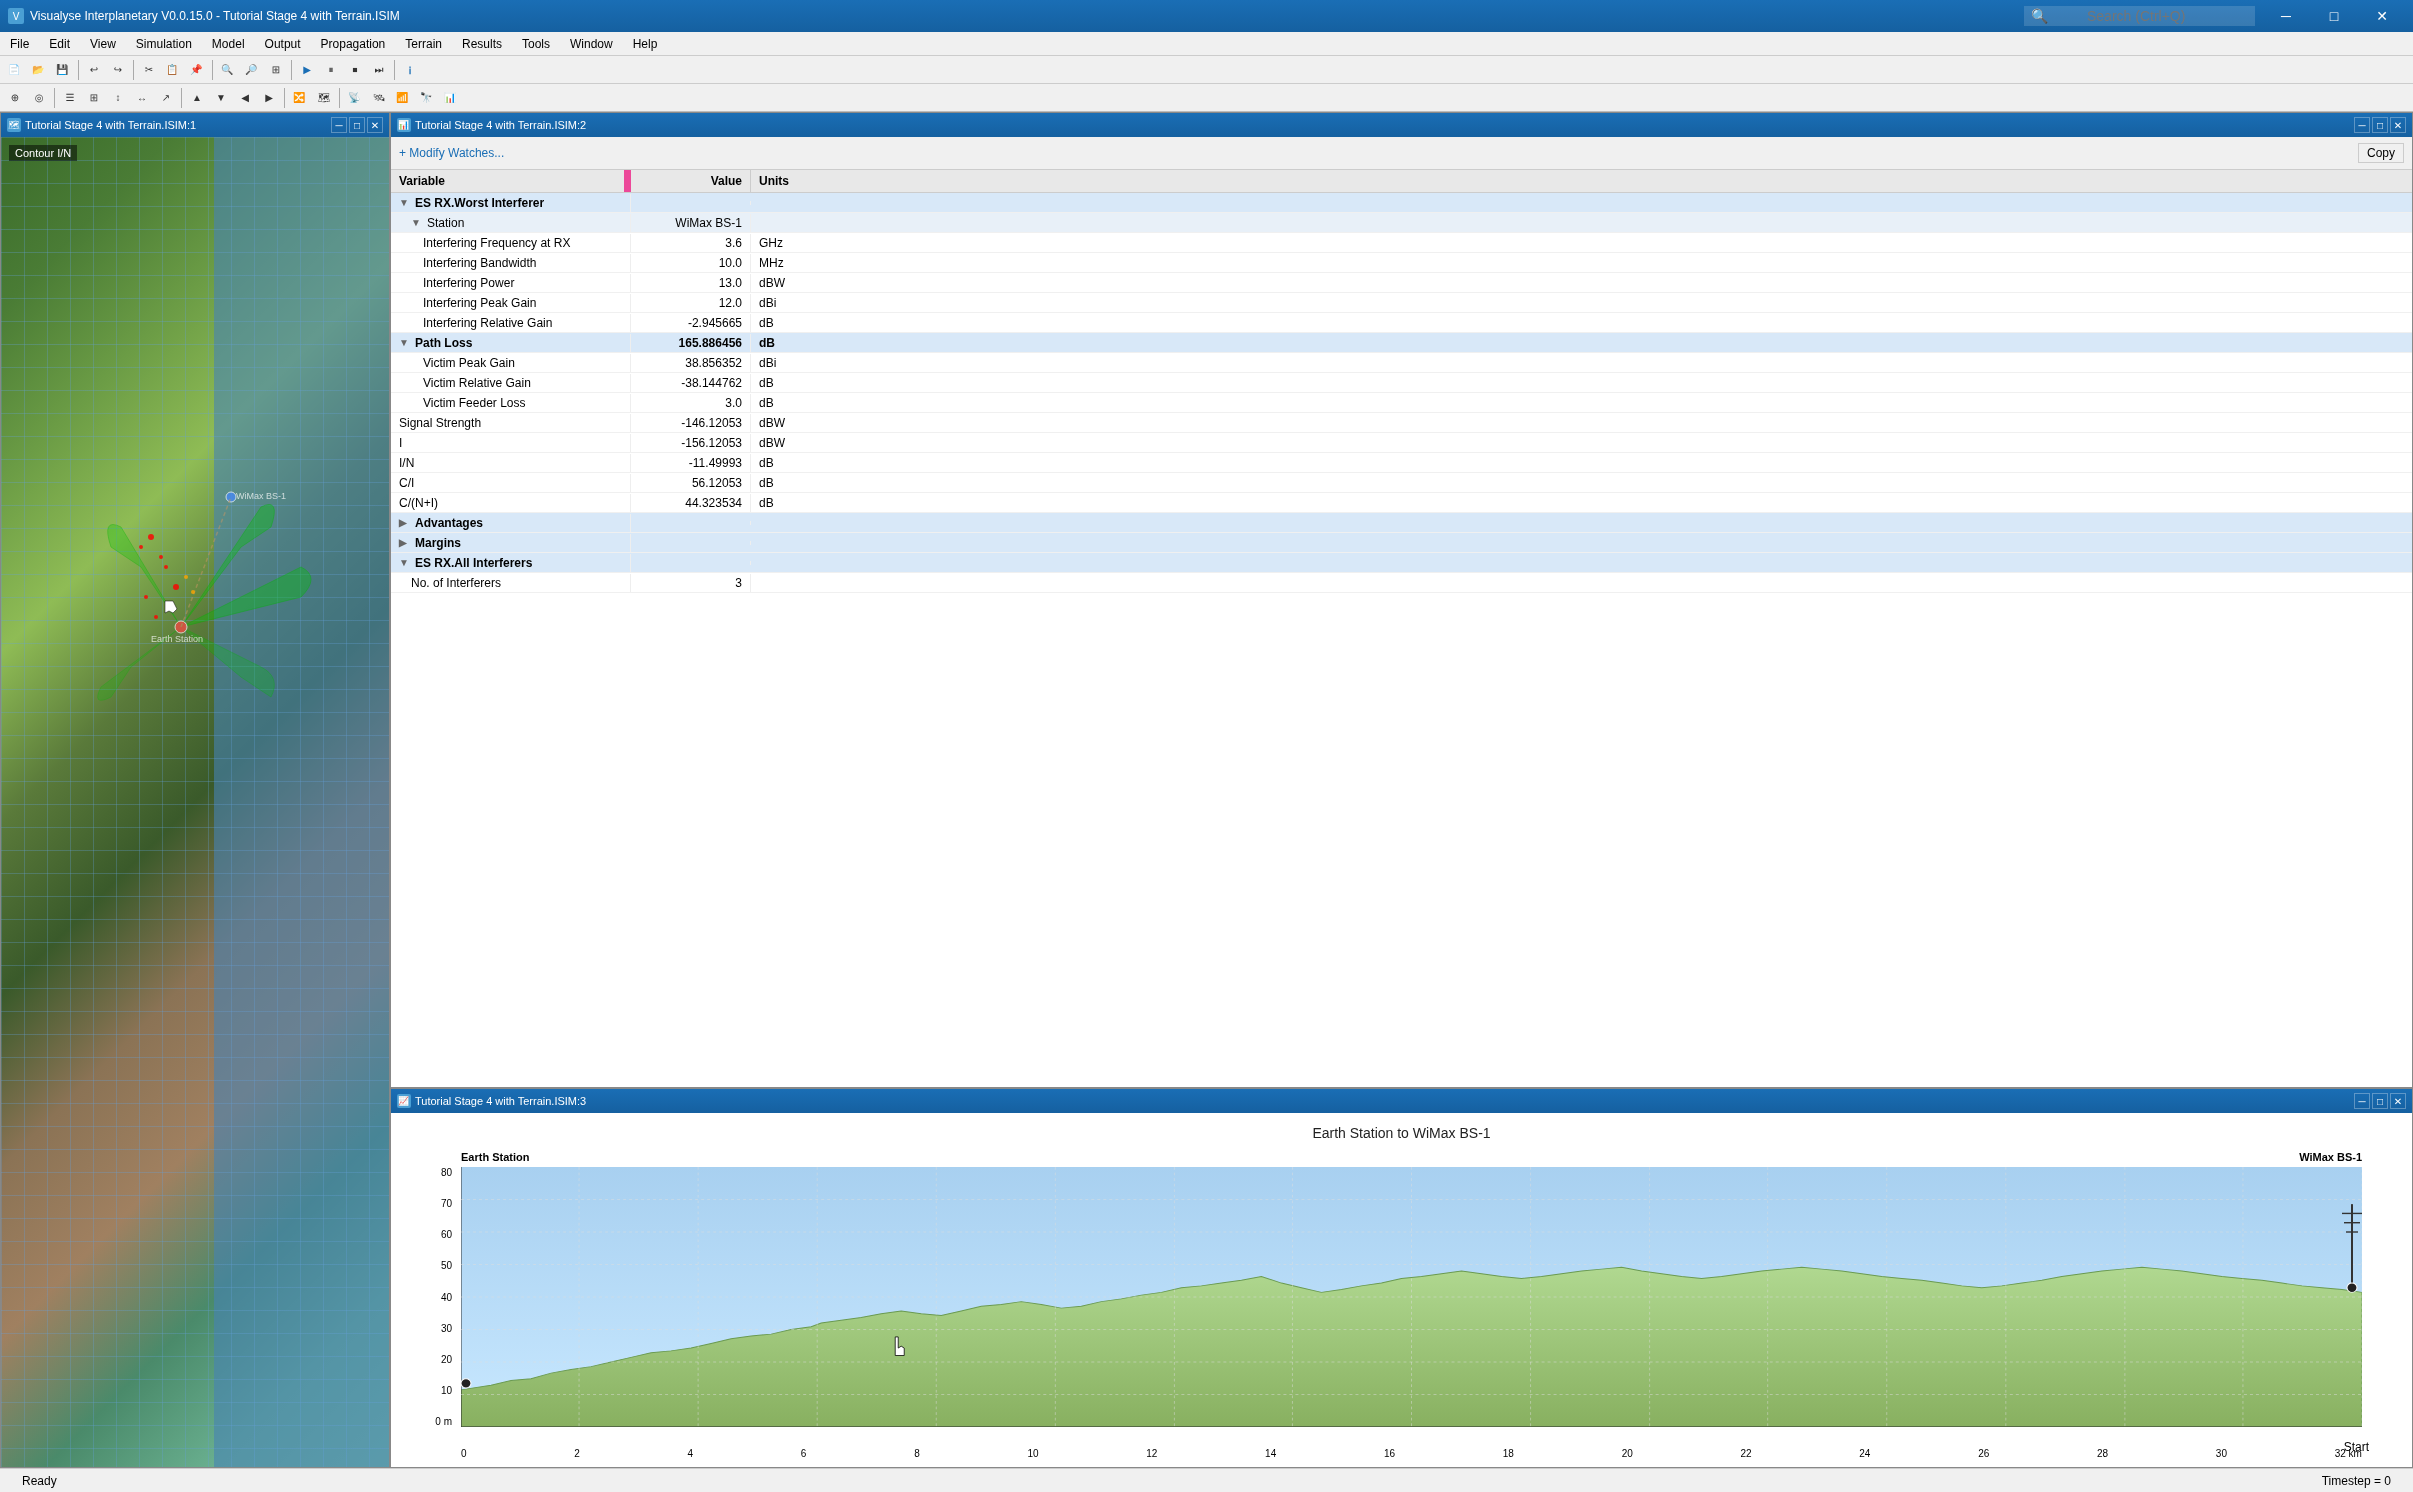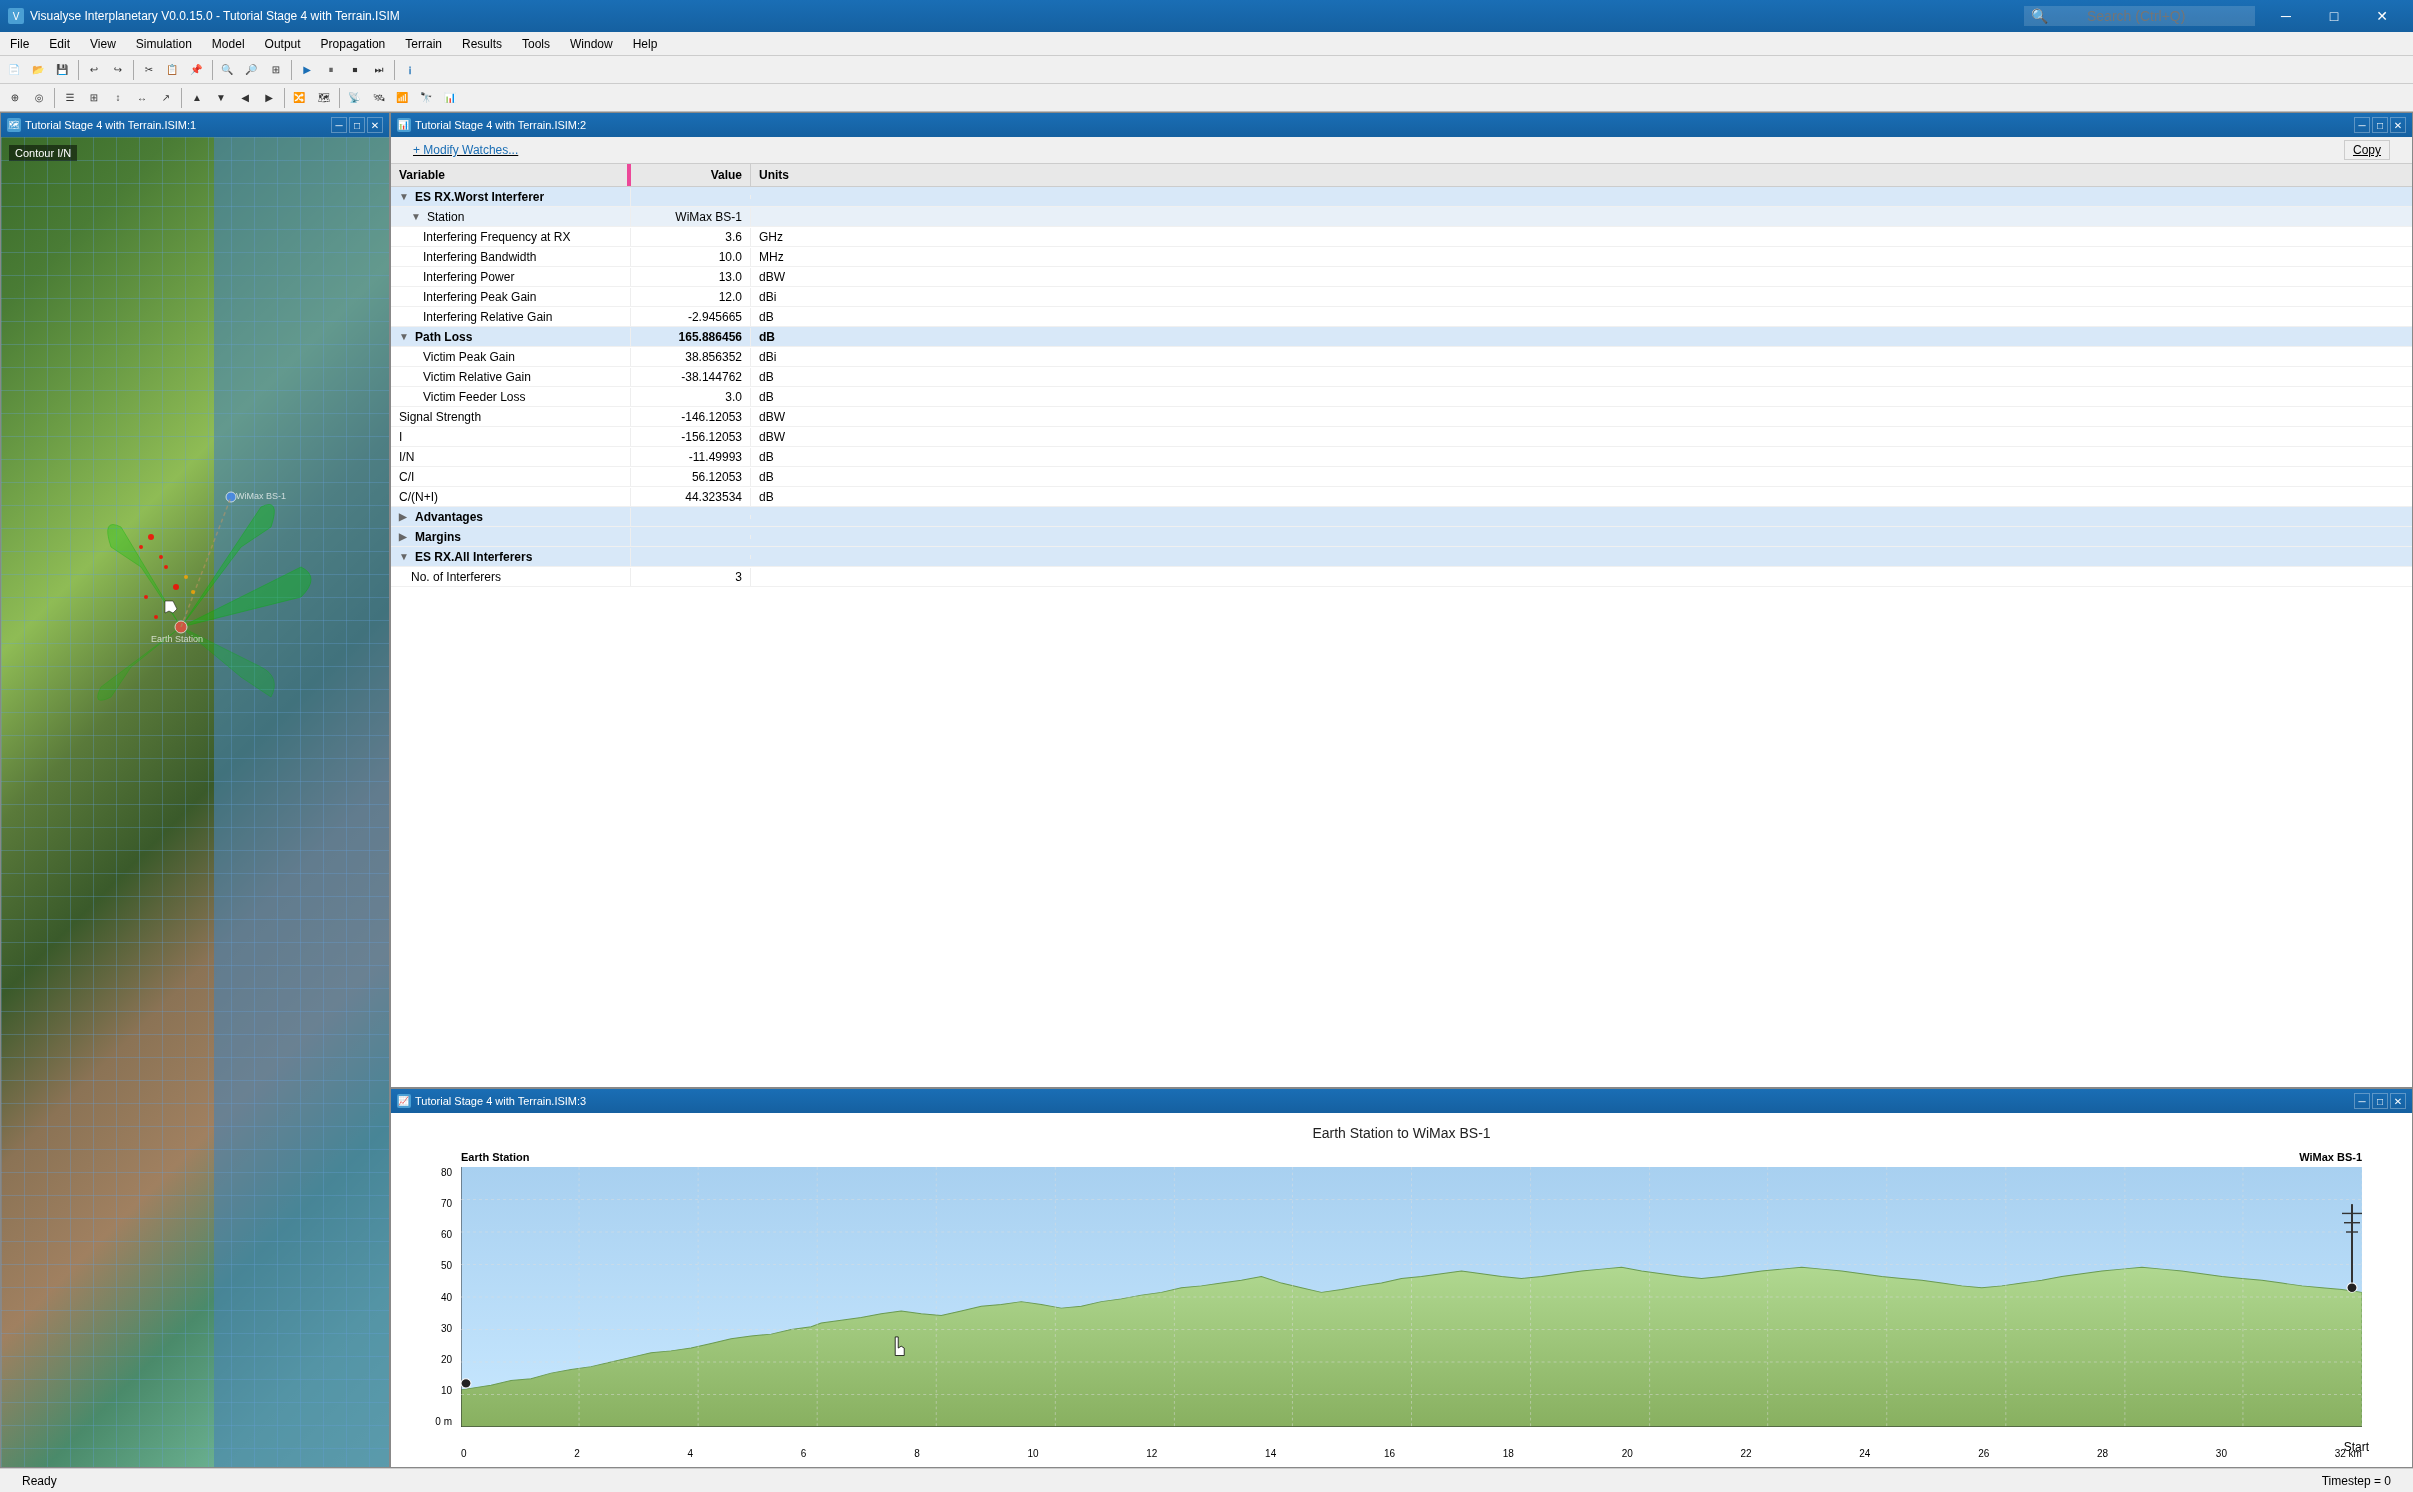--- a/index.html
+++ b/index.html
@@ -168,38 +168,37 @@
       background: white;
       border: 1px solid #888;
       flex: 1;
       display: flex;
       flex-direction: column;
       min-height: 0;
     }
 
     .panel-toolbar {
       background: #f0f0f0;
-      height: 27px;
-      display: flex;
-      align-items: center;
-      padding: 0 22px;
+      height: 33px;
+      display: flex;
+      align-items: center;
+      padding: 0 8px;
       border-bottom: 1px solid #ccc;
       font-size: 12px;
       gap: 6px;
-      text-decoration: underline;
     }
 
     .table-header {
       display: flex;
       background: #e8e8e8;
       border-bottom: 1px solid #ccc;
       font-weight: bold;
       font-size: 12px;
     }
-    .th-var { flex: 0 0 240px; padding: 4px 8px; border-right: 4px solid #ec4899; }
+    .th-var { flex: 0 0 240px; padding: 4px 8px; border-right: 7px solid #ec4899; }
     .th-val { flex: 0 0 120px; padding: 4px 8px; border-right: 1px solid #ccc; text-align: right; }
     .th-unit { flex: 0 0 80px; padding: 4px 8px; }
 
     .table-body { overflow-y: auto; flex: 1; font-size: 12px; }
 
     .data-row {
       display: flex;
       border-bottom: 1px solid #f0f0f0;
       min-height: 20px;
       align-items: center;

